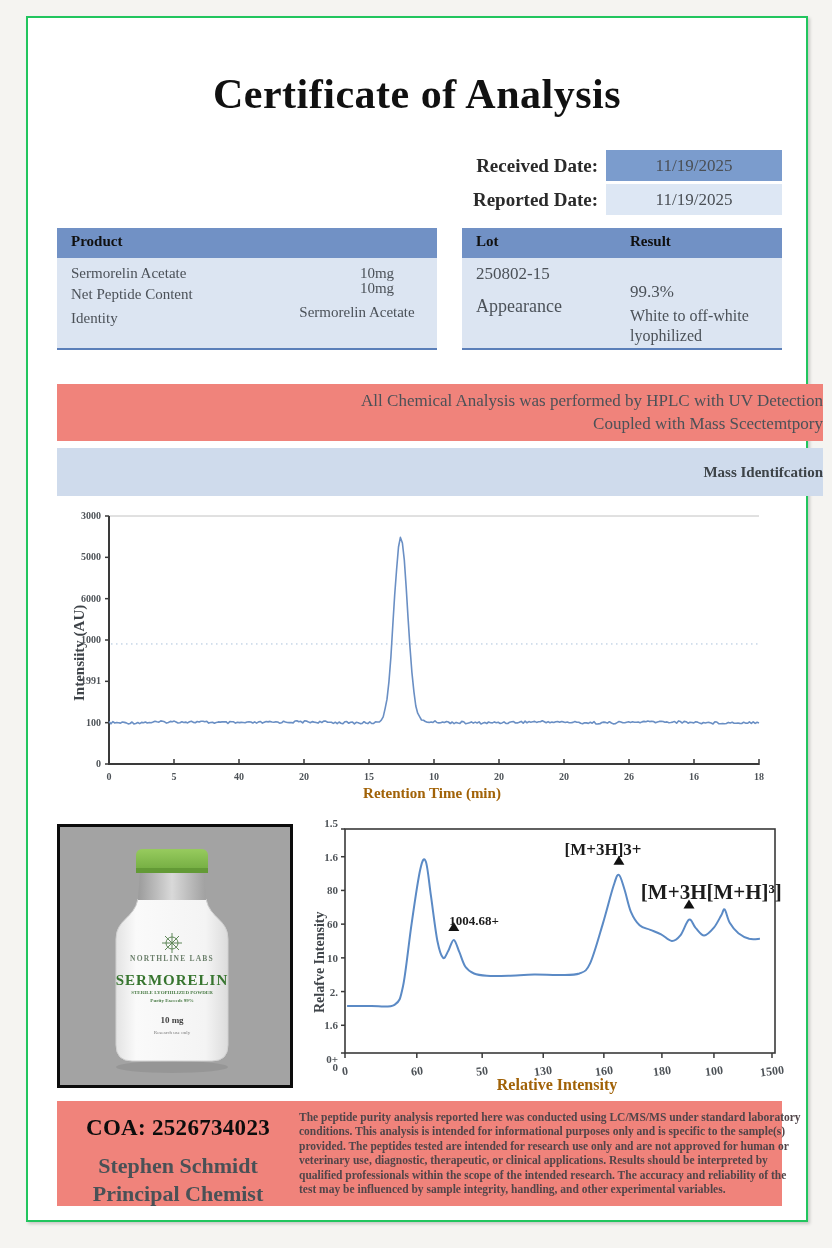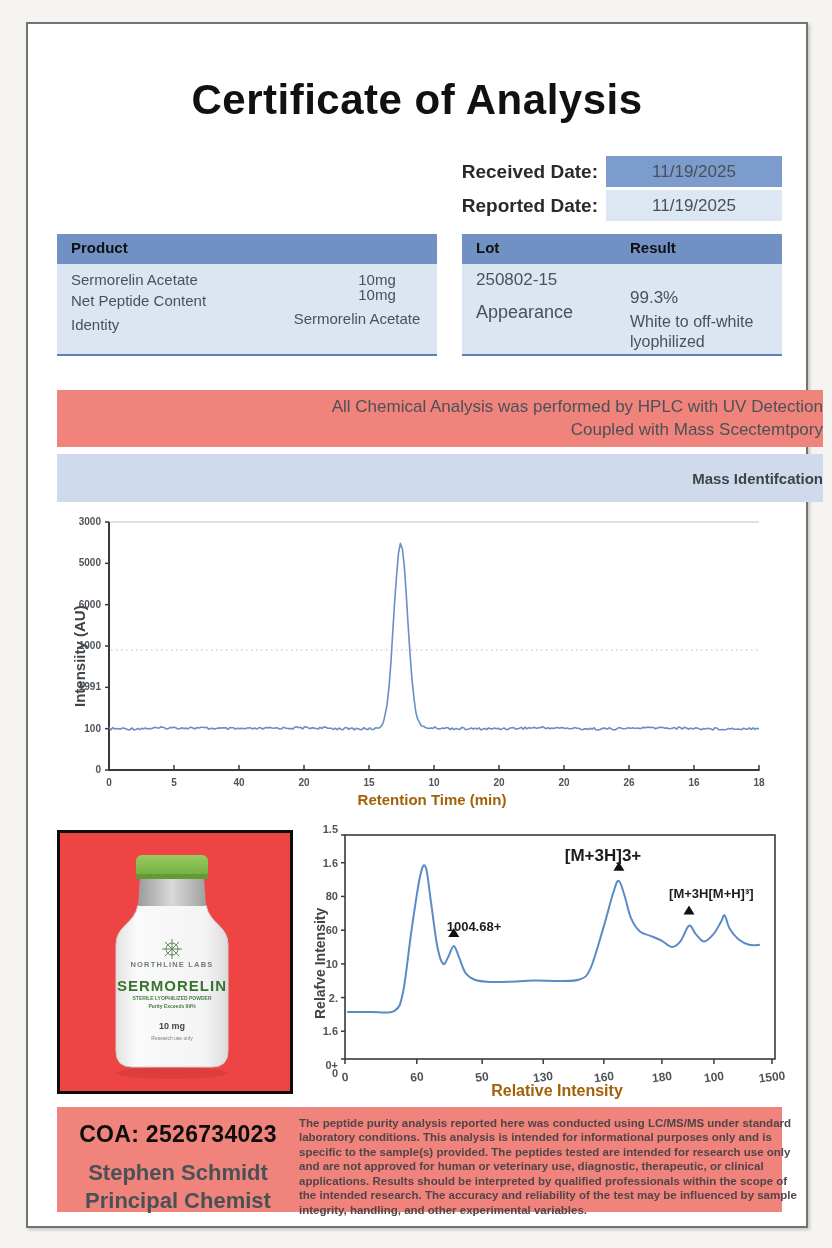--- a/index.html
+++ b/index.html
@@ -1,19 +1,19 @@
 <!DOCTYPE html>
 <html><head>
 <meta charset="utf-8">
 <style>
   html,body{margin:0;padding:0;}
   body{font-family:"Liberation Sans",sans-serif;}
   .page{position:relative;width:832px;height:1248px;background:#f5f4f1;overflow:hidden;}
-  .card{position:absolute;left:26px;top:22px;width:778px;height:1202px;background:#ffffff;
-        border:2px solid #737373;box-shadow:2px 2px 3px rgba(0,0,0,.18);}
+  .card{position:absolute;left:26px;top:16px;width:778px;height:1202px;background:#ffffff;
+        border:2px solid #22c55e;box-shadow:2px 2px 3px rgba(0,0,0,.18);font-family:Liberation Serif, serif;}
   .title{position:absolute;left:0;top:52px;width:100%;margin:0;text-align:center;
          font-size:42px;font-weight:800;color:#111;letter-spacing:.5px;}
   
   .dates{position:absolute;top:132px;right:24px;width:340px;}
   .date-row{display:flex;align-items:center;justify-content:flex-end;margin-bottom:3px;}
   .date-label{font-weight:bold;font-size:19px;color:#2a2a2a;padding-right:8px;white-space:nowrap;}
   .date-value{width:176px;height:31px;line-height:31px;text-align:center;font-size:17px;color:#4a4f55;}
   .date-value.dark{background:#7b9ccd;}
   .date-value.light{background:#dde7f4;}
   
@@ -39,21 +39,21 @@
   .chart2{left:274px;top:800px;width:500px;height:278px;}
   .tick{position:absolute;font-size:10px;font-weight:bold;color:#4e5358;}
   .ylab{position:absolute;font-weight:bold;color:#3f4449;transform:rotate(-90deg);transform-origin:left top;white-space:nowrap;}
   .xlab{position:absolute;font-weight:bold;color:#a16207;text-align:center;}
   .chart1 .ylab{left:14px;top:200px;font-size:15px;}
   .chart1 .xlab{left:200px;top:284px;width:350px;font-size:15px;}
   .chart2 .ylab{left:10px;top:195px;font-size:14px;}
   .chart2 .xlab{left:110px;top:258px;width:290px;font-size:16px;}
   .anno{position:absolute;font-weight:800;color:#1c1c1c;white-space:nowrap;}
   
-  .vial-frame{position:absolute;left:29px;top:806px;width:230px;height:258px;border:3px solid #0c0c0c;background:#ef4444;}
+  .vial-frame{position:absolute;left:29px;top:806px;width:230px;height:258px;border:3px solid #0c0c0c;background:#a3a3a3;}
   
   .footer{position:absolute;left:29px;top:1083px;width:725px;height:105px;background:#f0837b;}
   .footer-left{position:absolute;left:14px;top:14px;width:214px;text-align:center;}
   .coa{font-size:23px;font-weight:800;color:#0d0d0d;letter-spacing:.3px;}
   .signer{margin-top:11px;font-size:22px;font-weight:bold;color:#4a5156;line-height:1.25;}
   .footer-right{position:absolute;left:242px;top:9px;width:506px;font-size:11.5px;font-weight:bold;
                 color:#514549;line-height:1.26;}
 </style>
 </head>
 <body>
@@ -233,21 +233,21 @@
         <span class="tick" style="left: 21px; top: 246px; width: 44px; text-align: center; font-size: 12px; transform: rotate(-7deg);">0</span>
         <span class="tick" style="left: 92.81px; top: 246px; width: 44px; text-align: center; font-size: 12px; transform: rotate(-7deg);">60</span>
         <span class="tick" style="left: 158.17px; top: 246px; width: 44px; text-align: center; font-size: 12px; transform: rotate(-7deg);">50</span>
         <span class="tick" style="left: 219.23px; top: 246px; width: 44px; text-align: center; font-size: 12px; transform: rotate(-7deg);">130</span>
         <span class="tick" style="left: 279.86px; top: 246px; width: 44px; text-align: center; font-size: 12px; transform: rotate(-7deg);">160</span>
         <span class="tick" style="left: 337.91px; top: 246px; width: 44px; text-align: center; font-size: 12px; transform: rotate(-7deg);">180</span>
         <span class="tick" style="left: 389.94px; top: 246px; width: 44px; text-align: center; font-size: 12px; transform: rotate(-7deg);">100</span>
         <span class="tick" style="left: 447.99px; top: 246px; width: 44px; text-align: center; font-size: 12px; transform: rotate(-7deg);">1500</span>
         <span class="anno" style="left: 172px; top: 94.96px; font-size: 13px; transform: translateX(-50%);">1004.68+</span>
         <span class="anno" style="left: 301px; top: 22.16px; font-size: 17px; transform: translateX(-50%);">[M+3H]3+</span>
-        <span class="anno" style="left: 409.36px; top: 62.48px; font-size: 13px; transform: translateX(-50%);">[M+3H[M+H]³]</span>
+        <span class="anno" style="left: 409.36px; top: 62.48px; font-size: 21px; transform: translateX(-50%);">[M+3H[M+H]³]</span>
       </div>
 
     <div class="footer">
       <div class="footer-left">
         <div class="coa">COA: 2526734023</div>
         <div class="signer">
           <div>Stephen Schmidt</div>
           <div>Principal Chemist</div>
         </div>
       </div>

